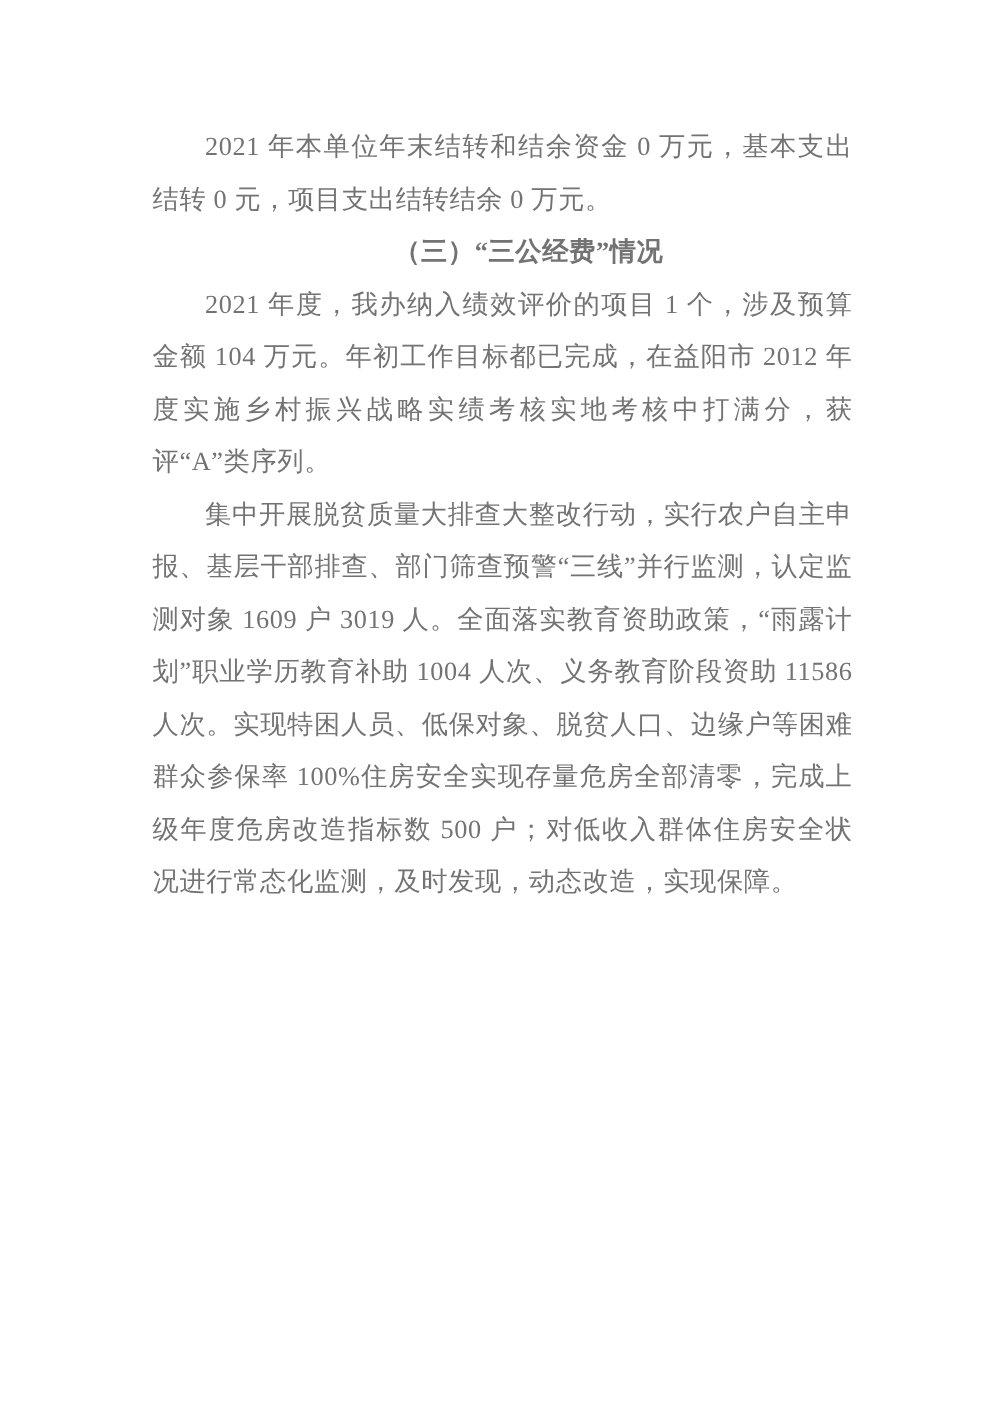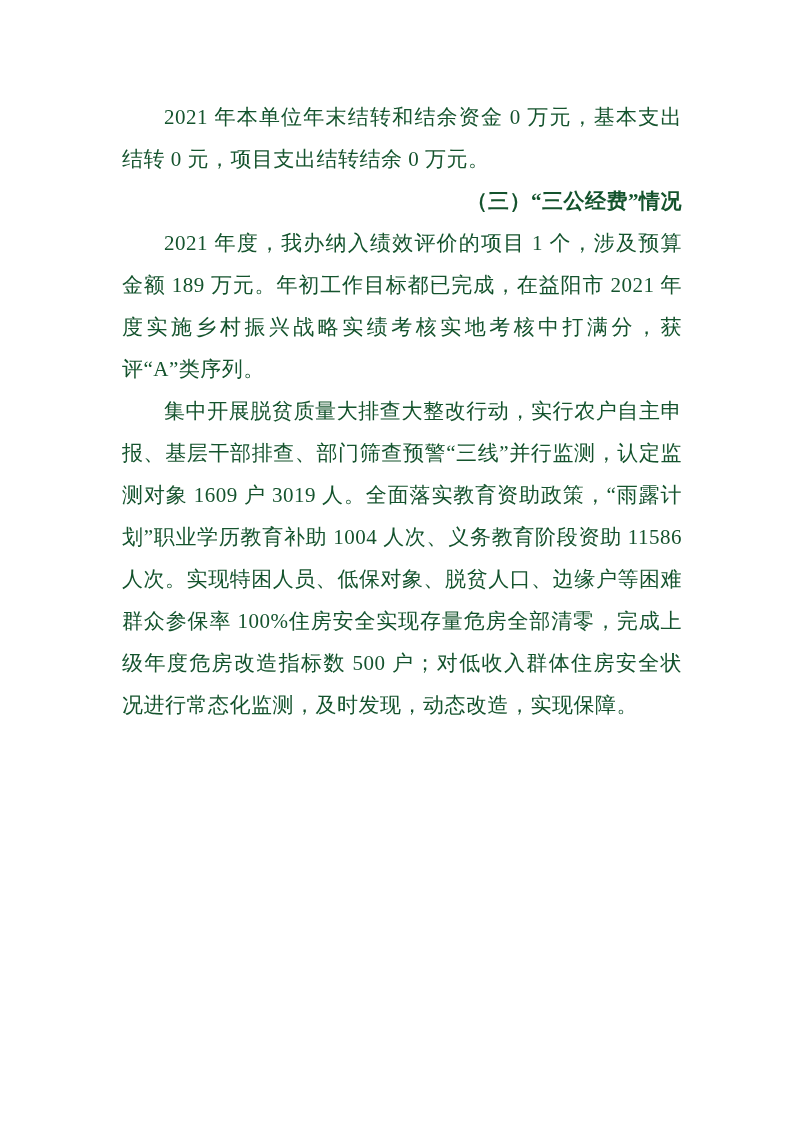--- a/index.html
+++ b/index.html
@@ -10,46 +10,46 @@
   .page {
     position: relative;
     width: 800px;
     height: 1131px;
     margin: 0 auto;
     background: #ffffff;
     box-sizing: border-box;
     padding: 96px 118px 0 122px;
     overflow: hidden;
     font-family: "Liberation Serif", "DejaVu Serif", serif;
-    color: #14532d;
+    color: #737373;
   }
   .doc-block {
     margin: 0;
     font-size: 21px;
     line-height: 42px;
     text-align: justify;
     text-justify: inter-ideograph;
     letter-spacing: 0.5px;
   }
   .doc-paragraph {
     text-indent: 2em;
     font-weight: normal;
   }
   .doc-heading {
     text-indent: 2em;
     font-weight: bold;
-    text-align: right;
+    text-align: center;
   }
 </style>
 </head>
 <body>
 
 <div class="page">
   <p class="doc-block doc-paragraph">2021 年本单位年末结转和结余资金 0 万元，基本支出结转 0 元，项目支出结转结余 0 万元。</p>
 
   <p class="doc-block doc-heading">（三）“三公经费”情况</p>
 
 
 
-  <p class="doc-block doc-paragraph">2021 年度，我办纳入绩效评价的项目 1 个，涉及预算金额 189 万元。年初工作目标都已完成，在益阳市 2021 年度实施乡村振兴战略实绩考核实地考核中打满分，获评“A”类序列。</p>
+  <p class="doc-block doc-paragraph">2021 年度，我办纳入绩效评价的项目 1 个，涉及预算金额 104 万元。年初工作目标都已完成，在益阳市 2012 年度实施乡村振兴战略实绩考核实地考核中打满分，获评“A”类序列。</p>
 
   <p class="doc-block doc-paragraph">集中开展脱贫质量大排查大整改行动，实行农户自主申报、基层干部排查、部门筛查预警“三线”并行监测，认定监测对象 1609 户 3019 人。全面落实教育资助政策，“雨露计划”职业学历教育补助 1004 人次、义务教育阶段资助 11586 人次。实现特困人员、低保对象、脱贫人口、边缘户等困难群众参保率 100%住房安全实现存量危房全部清零，完成上级年度危房改造指标数 500 户；对低收入群体住房安全状况进行常态化监测，及时发现，动态改造，实现保障。</p>
 </div>
 
 </body></html>

